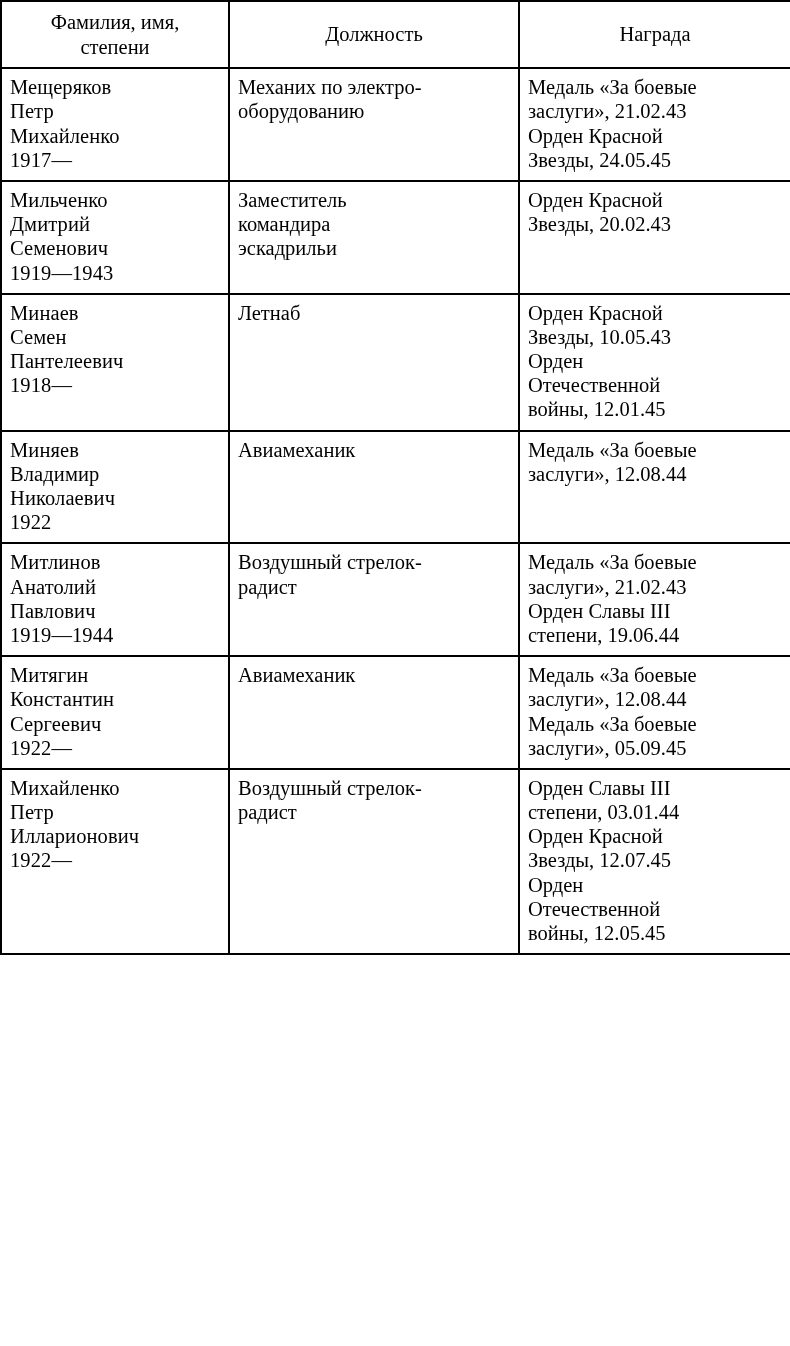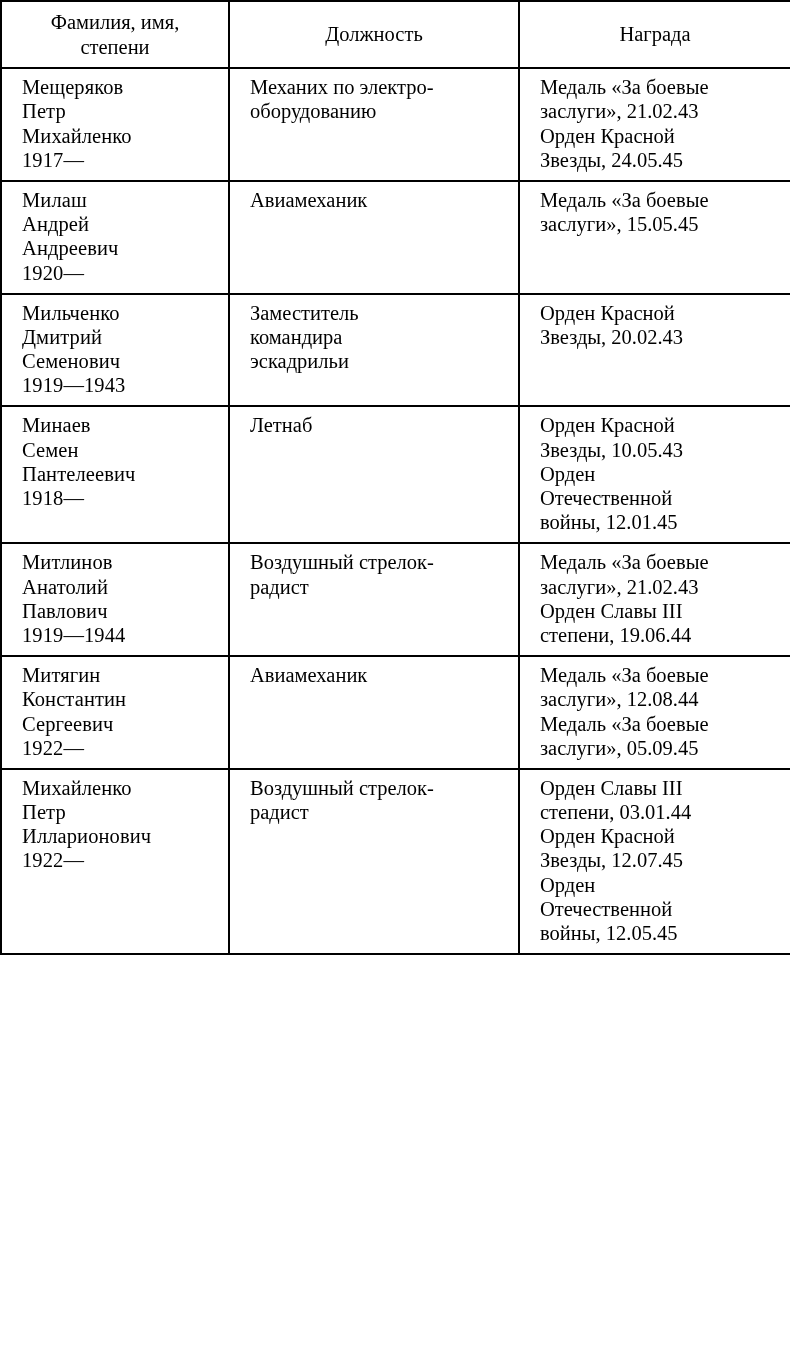--- a/index.html
+++ b/index.html
@@ -21,21 +21,21 @@
     box-sizing: border-box;
   }
   table.roster {
     border-collapse: collapse;
     width: 790px;
     table-layout: fixed;
   }
   table.roster th, table.roster td {
     border: 2px solid #000000;
     vertical-align: top;
-    padding: 6px 8px 8px 20px;
+    padding: 6px 8px 8px 8px;
     font-size: 20.5px;
     line-height: 1.18;
   }
   table.roster th {
     text-align: center;
     vertical-align: middle;
     font-weight: normal;
     padding: 8px 6px;
     line-height: 1.2;
   }
@@ -82,33 +82,20 @@
           </td>
           <td class="award">
             <span class="cell-line">Медаль «За боевые</span>
             <span class="cell-line">заслуги», 21.02.43</span>
             <span class="cell-line">Орден Красной</span>
             <span class="cell-line">Звезды, 24.05.45</span>
           </td>
         </tr>
         <tr>
           <td class="name">
-            <span class="cell-line">Милаш</span>
-            <span class="cell-line">Андрей</span>
-            <span class="cell-line">Андреевич</span>
-            <span class="cell-line">1920—</span>
-          </td>
-          <td class="role">Авиамеханик</td>
-          <td class="award">
-            <span class="cell-line">Медаль «За боевые</span>
-            <span class="cell-line">заслуги», 15.05.45</span>
-          </td>
-        </tr>
-        <tr>
-          <td class="name">
             <span class="cell-line">Мильченко</span>
             <span class="cell-line">Дмитрий</span>
             <span class="cell-line">Семенович</span>
             <span class="cell-line">1919—1943</span>
           </td>
           <td class="role">
             <span class="cell-line">Заместитель</span>
             <span class="cell-line">командира</span>
             <span class="cell-line">эскадрильи</span>
           </td>
@@ -124,20 +111,33 @@
             <span class="cell-line">Пантелеевич</span>
             <span class="cell-line">1918—</span>
           </td>
           <td class="role">Летнаб</td>
           <td class="award">
             <span class="cell-line">Орден Красной</span>
             <span class="cell-line">Звезды, 10.05.43</span>
             <span class="cell-line">Орден</span>
             <span class="cell-line">Отечественной</span>
             <span class="cell-line">войны, 12.01.45</span>
+          </td>
+        </tr>
+        <tr>
+          <td class="name">
+            <span class="cell-line">Миняев</span>
+            <span class="cell-line">Владимир</span>
+            <span class="cell-line">Николаевич</span>
+            <span class="cell-line">1922</span>
+          </td>
+          <td class="role">Авиамеханик</td>
+          <td class="award">
+            <span class="cell-line">Медаль «За боевые</span>
+            <span class="cell-line">заслуги», 12.08.44</span>
           </td>
         </tr>
         <tr>
           <td class="name">
             <span class="cell-line">Митлинов</span>
             <span class="cell-line">Анатолий</span>
             <span class="cell-line">Павлович</span>
             <span class="cell-line">1919—1944</span>
           </td>
           <td class="role">

